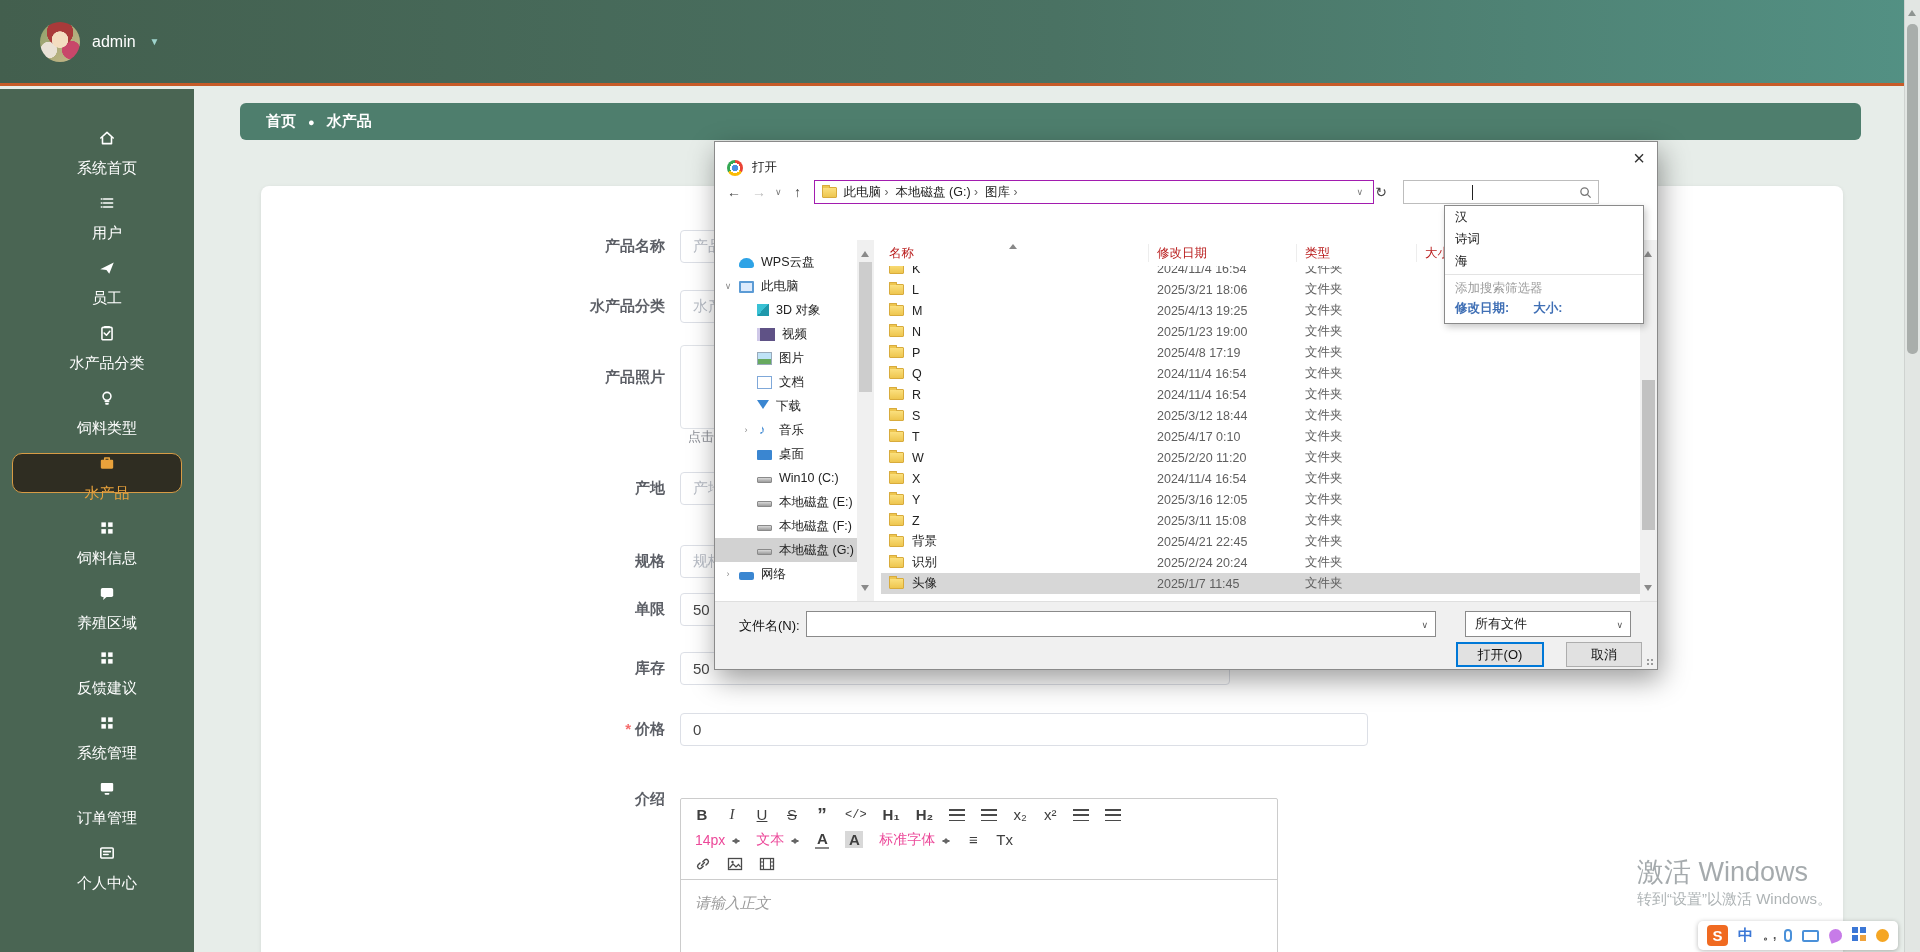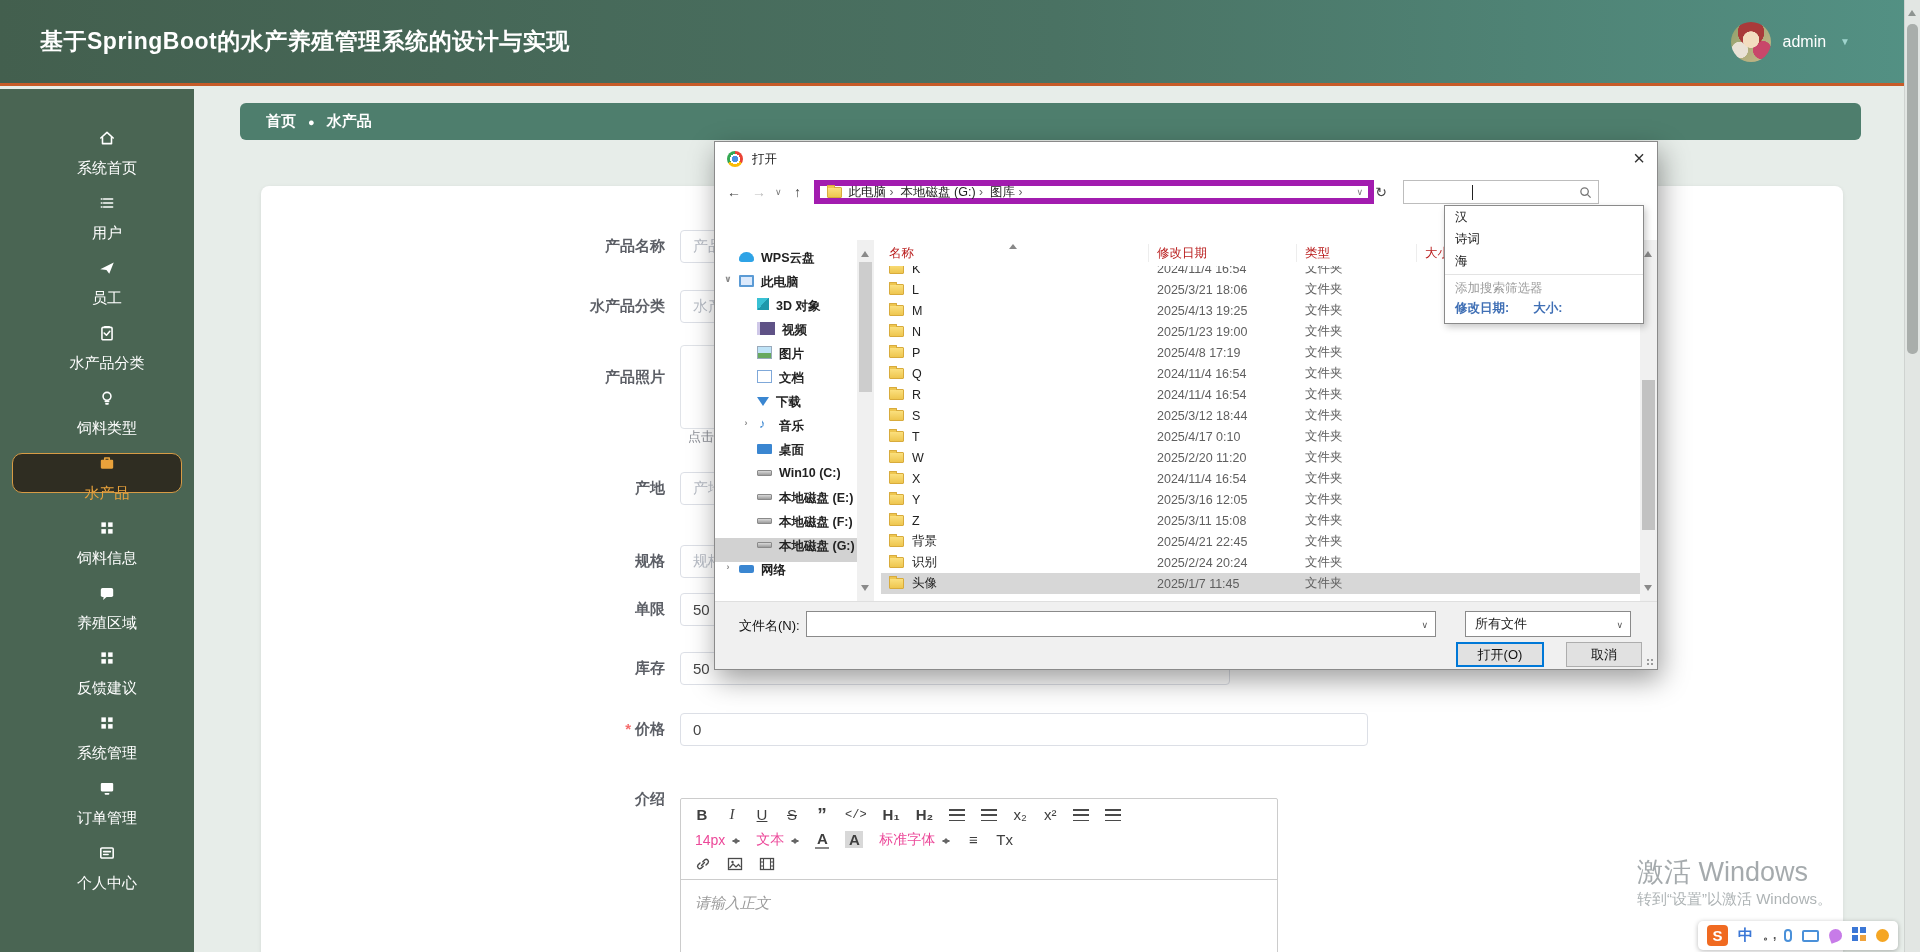--- a/index.html
+++ b/index.html
@@ -65,41 +65,41 @@
   .dd-caret{display:inline-block;position:relative;width:8px;height:12px;}
   .dd-caret::before{content:"";position:absolute;left:0;top:0;border:4px solid transparent;border-bottom:4.5px solid #666;}
   .dd-caret::after{content:"";position:absolute;left:0;bottom:-2px;border:4px solid transparent;border-top:4.5px solid #666;}
   .color-a{border-bottom:2px solid #888;font-weight:bold;}
   .bg-a{background:#d8d8d8;font-weight:bold;padding:0 2px;}
   .ed-body{padding:14px;font-size:15px;font-style:italic;color:#9b9b9b;}
   .tb svg{width:16px;height:16px;display:block;}
   
   .dlg{position:absolute;left:714px;top:141px;width:942px;height:527px;background:#fff;border:1px solid #8a8a8a;
        box-shadow:3px 10px 26px rgba(0,0,0,.38);font-size:12.5px;color:#222;}
-  .dlg-titlebar{position:absolute;left:0;top:0;right:0;height:34px;display:flex;align-items:center;gap:9px;padding:0 12px;box-sizing:border-box;}
+  .dlg-titlebar{position:absolute;left:0;top:0;right:0;height:34px;display:flex;align-items:flex-end;gap:9px;padding:0 12px;box-sizing:border-box;}
   .chrome-ic{width:16px;height:16px;border-radius:50%;flex:0 0 auto;
      background:radial-gradient(circle at 50% 50%, #4a90e2 0 3.5px, #fff 3.5px 5px, transparent 5px),
                 conic-gradient(#ea4335 0 33%, #fbbc05 33% 66%, #34a853 66% 100%);}
   .dlg-close{position:absolute;right:12px;top:3px;font-size:20px;color:#333;cursor:pointer;line-height:26px;}
   .addr-row{position:absolute;left:0;top:36px;right:0;height:28px;display:flex;align-items:center;gap:7px;padding:0 10px;box-sizing:border-box;}
   .nav-arrow{font-size:14px;color:#444;width:18px;text-align:center;}
   .nav-arrow.dis{color:#bdbdbd;}
   .mini-caret{font-size:9px;color:#777;}
-  .addr-box{width:560px;height:24px;border:6px solid #a21caf;display:flex;align-items:center;gap:7px;padding:0 7px;box-sizing:border-box;}
+  .addr-box{width:560px;height:24px;border:1px solid #a21caf;display:flex;align-items:center;gap:7px;padding:0 7px;box-sizing:border-box;}
   .addr-box .sep{color:#666;font-size:12px;}
   .refresh{font-size:14px;color:#444;width:22px;text-align:center;}
   .search-box{width:196px;height:24px;border:1px solid #bdbdbd;position:relative;box-sizing:border-box;margin-left:4px;}
   .search-box .caret-i{position:absolute;left:68px;top:4px;width:1px;height:15px;background:#222;}
   .search-box svg{position:absolute;right:6px;top:5px;width:13px;height:13px;}
   .tool-row{position:absolute;left:0;top:66px;right:0;height:31px;display:flex;align-items:center;gap:40px;padding:0 18px;
             box-sizing:border-box;border-bottom:1px solid #eee;color:#222;}
   .tool-row .caret{font-size:8px;color:#555;margin-left:5px;}
   
   .nav-pane{position:absolute;left:0;top:98px;width:142px;bottom:67px;overflow:hidden;padding-top:10px;box-sizing:border-box;}
-  .nav-item{display:flex;align-items:flex-start;height:24px;color:#222;position:relative;padding-left:24px;cursor:pointer;font-weight:bold;}
+  .nav-item{display:flex;align-items:center;height:24px;color:#222;position:relative;padding-left:24px;cursor:pointer;}
   .nav-item.lv1{padding-left:42px;}
   .nav-item.sel{background:#d2d2d2;}
   .nav-item .chev{position:absolute;left:6px;width:14px;text-align:center;font-size:9px;color:#888;}
   .nav-item.lv1 .chev{left:24px;}
   .ni{width:15px;height:13px;margin-right:7px;flex:0 0 auto;display:inline-block;position:relative;}
   .ni-cloud{background:#2ea3e6;border-radius:8px 8px 3px 3px;height:10px;margin-top:2px;}
   .ni-pc{border:2px solid #5b9bd5;background:#dcEAfc;height:8px;width:11px;margin-top:1px;border-radius:1px;}
   .ni-cube{background:linear-gradient(135deg,#39c1d4 50%,#1f98ab 50%);width:12px;height:12px;}
   .ni-film{background:#5f5286;border-left:3px solid #cfc8e8;}
   .ni-pic{background:linear-gradient(to bottom,#bfe3f7 55%,#67a95f 55%);border:1px solid #9ab;box-sizing:border-box;}
@@ -167,21 +167,20 @@
   .ime-skin{width:13px;height:13px;background:#c77be8;border-radius:50% 50% 50% 0;transform:rotate(-20deg);}
   .ime-toolbox{width:6px;height:6px;background:#3b77d6;box-shadow:8px 0 #3b77d6,0 8px #3b77d6,8px 8px #f0a33c;margin:-6px 8px 6px 0;}
   .ime-emoji{width:13px;height:13px;border-radius:50%;background:#f5a623;}
 </style>
 </head>
 <body>
 
 <div class="page">
 
   <div class="hdr">
-    <div class="hdr-title">基于SpringBoot的水产养殖管理系统的设计与实现</div>
     <div class="hdr-user">
       <span class="avatar"></span>
       <span class="hdr-name">admin</span>
       <span class="hdr-caret">▼</span>
     </div>
   </div>
 
   <div class="pscroll">
     <span class="up"></span>
     <span class="thumb"></span>

